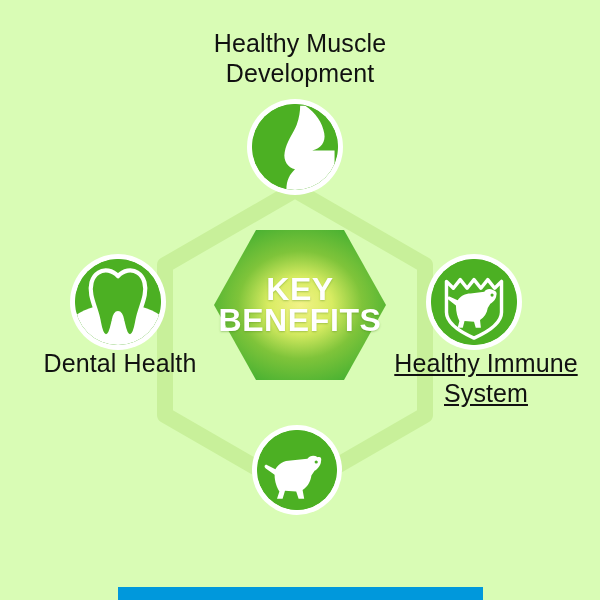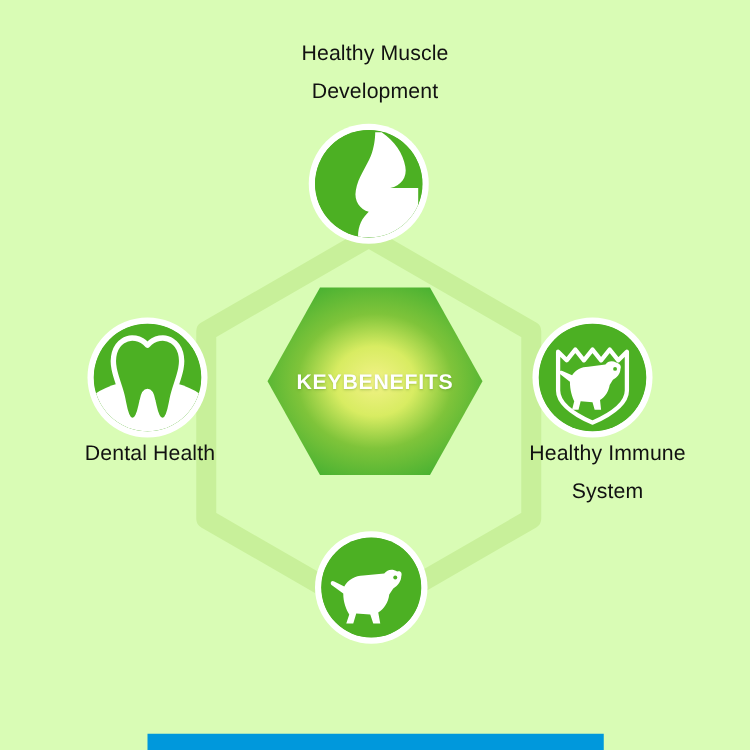--- a/index.html
+++ b/index.html
@@ -34,58 +34,58 @@
     overflow: hidden;
   }
   .badge svg {
     display: block;
     width: 100%;
     height: 100%;
   }
   .label {
     position: absolute;
     color: #111111;
-    font-size: 17px;
+    font-size: 25px;
     line-height: 30px;
     letter-spacing: 0.1px;
     white-space: pre-line;
     text-align: center;
   }
   .label.left-anchor { text-align: center; }
 
   
   #badge-muscle  { left: 252px; top: 104px; width: 86px; height: 86px; }
   #badge-tooth   { left:  75px; top: 259px; width: 86px; height: 86px; }
   #badge-immune  { left: 431px; top: 259px; width: 86px; height: 86px; }
   #badge-life    { left: 257px; top: 430px; width: 80px; height: 80px; }
 
   #label-muscle  { left: 150px; top:  28px; width: 300px; }
   #label-tooth   { left:  -5px; top: 348px; width: 250px; }
-  #label-immune  { left: 372px; top: 348px; width: 228px; }
+  #label-immune  { left: 372px; top: 348px; width: 228px; text-decoration: underline; }
   #label-life    { left: 150px; top: 518px; width: 300px; }
 
   #center-hex {
     position: absolute;
     left: 212px;
     top: 228px;
     width: 176px;
     height: 154px;
   }
   #center-hex .hex-text {
     position: absolute;
     left: 0;
     top: 0;
     width: 176px;
     height: 154px;
     display: flex;
-    flex-direction: row;
+    flex-direction: column;
     align-items: center;
     justify-content: center;
     color: #ffffff;
-    font-size: 17px;
+    font-size: 32px;
     font-weight: bold;
     line-height: 31px;
     letter-spacing: 0.6px;
     text-align: center;
     text-shadow: 0 1px 2px rgba(60,120,20,0.35);
   }
   #bottom-bar {
     position: absolute;
     left: 118px;
     top: 587px;

